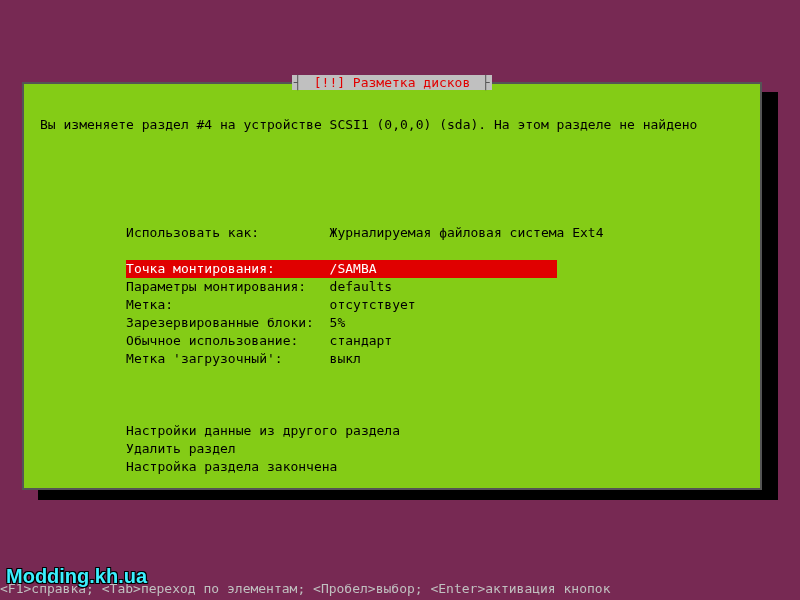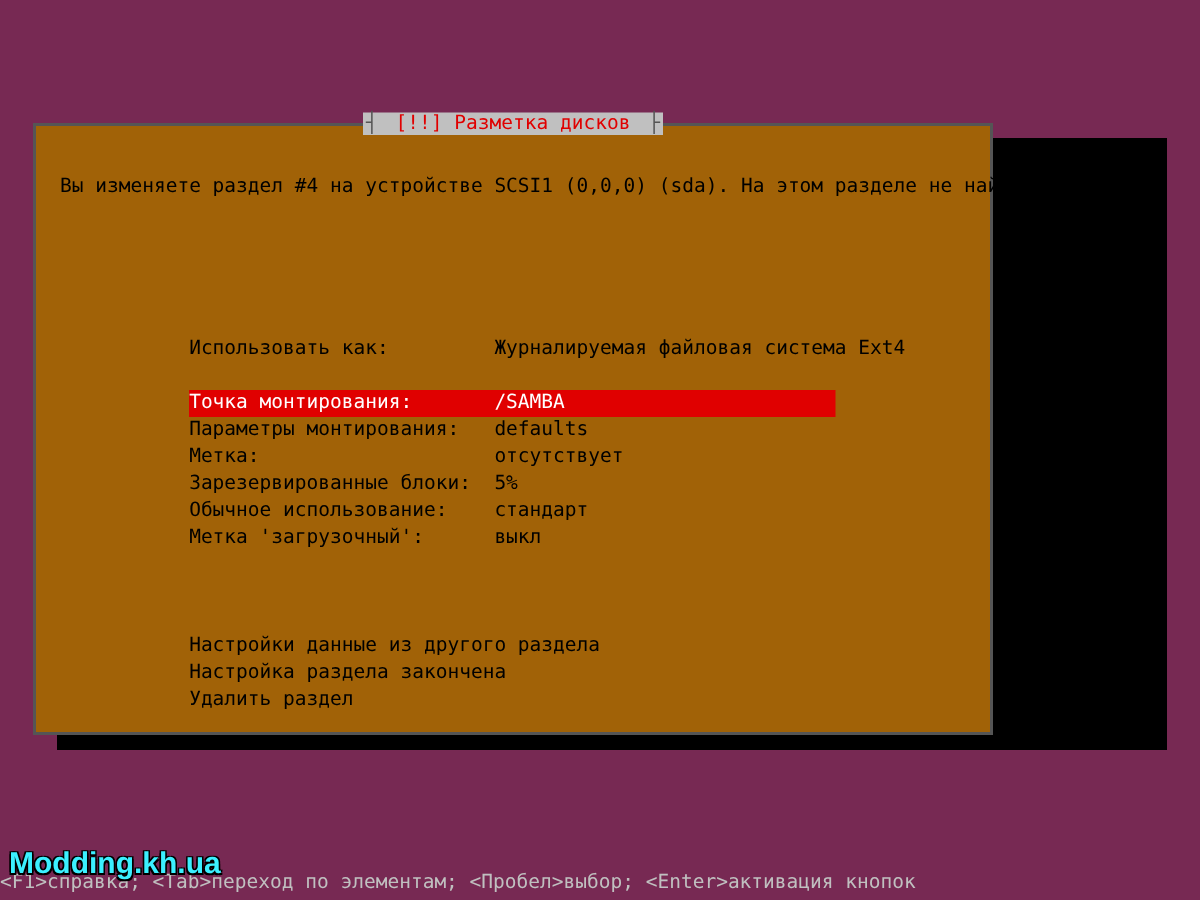--- a/index.html
+++ b/index.html
@@ -17,23 +17,23 @@
       top: 92px;
       left: 38px;
       width: 740px;
       height: 408px;
       background: #000;
     }
     .dialog {
       position: absolute;
       top: 82px;
       left: 22px;
-      width: 640px;
+      width: 740px;
       height: 408px;
-      background: #a16207;
+      background: #84cc16;
       border: 2px solid #555;
     }
     .title-bar {
       position: absolute;
       top: -9px;
       left: 0;
       width: 100%;
       text-align: center;
     }
     .title-bar span {
@@ -83,20 +83,20 @@
 <div class="dialog">
   <div class="title-bar">
     <span>┤</span><span class="inner"> [!!] Разметка дисков </span><span>├</span>
   </div>
   <div class="content">
 <div class="row">Вы изменяете раздел #4 на устройстве SCSI1 (0,0,0) (sda). На этом разделе не найдено</div>
 <div class="row"> </div>
 <div class="row"> </div>
 <div id="settings-block"><div class="row">           Использовать как:         Журналируемая файловая система Ext4</div><div class="row"> </div><div class="row">           <span class="sel sel-row">Точка монтирования:       /SAMBA                       </span></div><div class="row">           Параметры монтирования:   defaults</div><div class="row">           Метка:                    отсутствует</div><div class="row">           Зарезервированные блоки:  5%</div><div class="row">           Обычное использование:    стандарт</div><div class="row">           Метка 'загрузочный':      выкл</div></div>
 <div class="row"> </div>
-<div id="actions-block"><div class="row">           Настройки данные из другого раздела</div><div class="row">           Настройка раздела закончена</div><div class="row">           Удалить раздел</div></div>
+<div id="actions-block"><div class="row">           Настройки данные из другого раздела</div><div class="row">           Удалить раздел</div><div class="row">           Настройка раздела закончена</div></div>
 <div class="row"> </div>
 
   </div>
 </div>
 
 <div class="footer">&lt;F1&gt;справка; &lt;Tab&gt;переход по элементам; &lt;Пробел&gt;выбор; &lt;Enter&gt;активация кнопок</div>
 <div class="watermark">Modding.kh.ua</div>
 
 </body></html>

